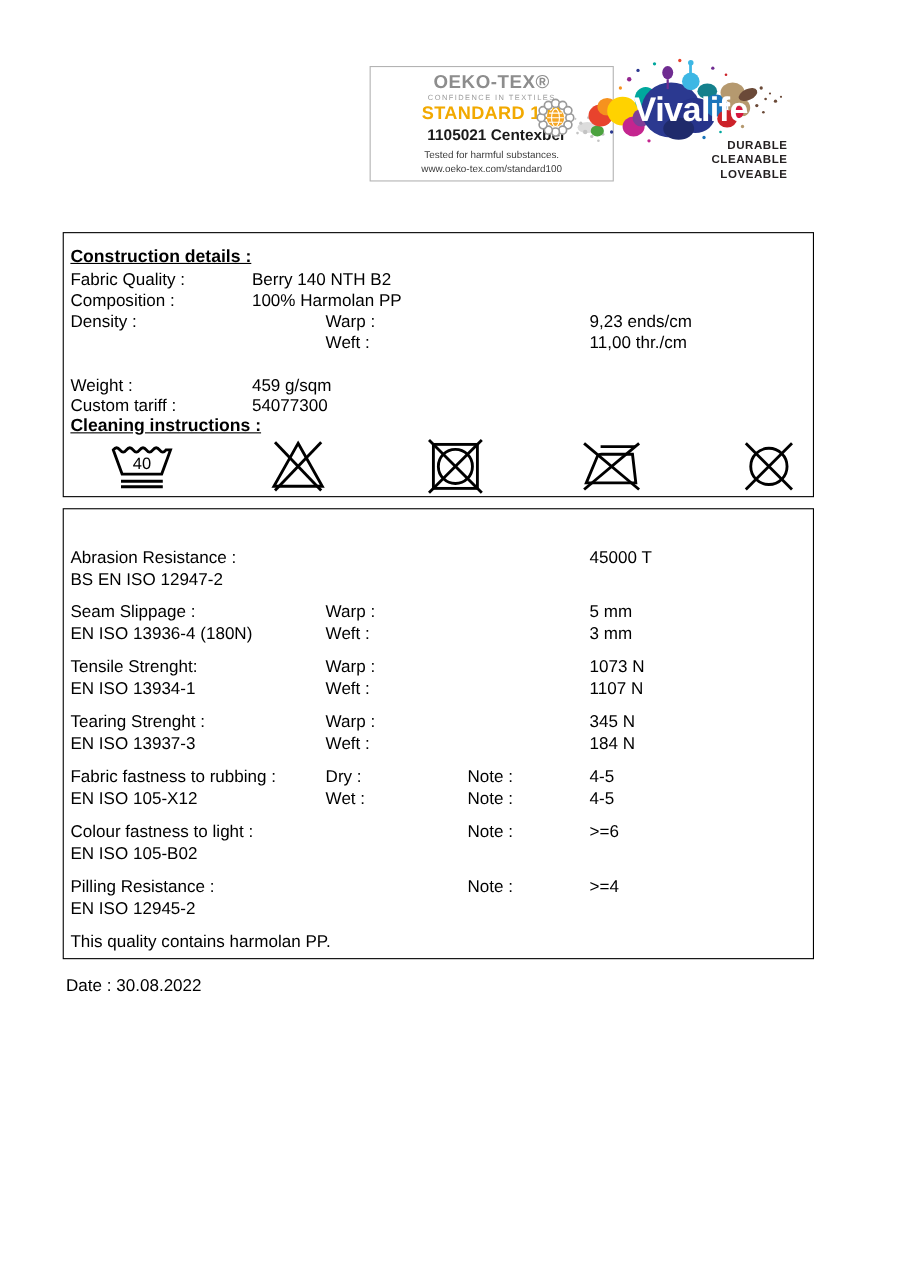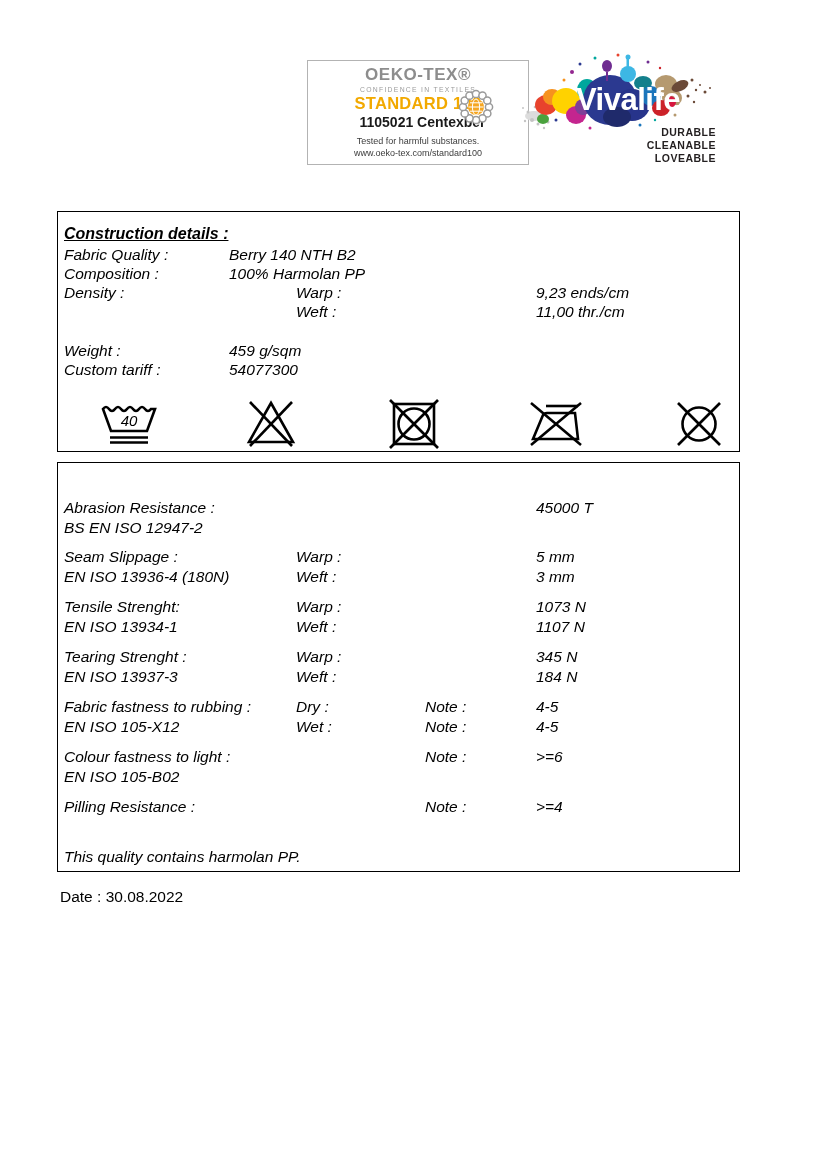--- a/index.html
+++ b/index.html
@@ -1,34 +1,34 @@
 <!DOCTYPE html>
 <html><head>
 <meta charset="utf-8">
 <style>
   html,body{margin:0;padding:0;background:#fff;}
   .page{position:relative;width:826px;height:1169px;background:#fff;overflow:hidden;
         font-family:"Liberation Sans", sans-serif;color:#000;}
 
   
-  .oeko-box{position:absolute;left:307px;top:60px;width:222px;height:105px;
+  .oeko-box{position:absolute;left:336px;top:60px;width:222px;height:105px;
             border:1px solid #b3b3b3;box-sizing:border-box;text-align:center;background:#fff;}
   .oeko-brand{margin-top:4px;font-size:17px;font-weight:bold;letter-spacing:.5px;color:#8d8d8d;}
   .oeko-tagline{font-size:6.8px;letter-spacing:1.3px;color:#9b9b9b;margin-top:1px;}
   .oeko-standard{font-size:16.5px;font-weight:bold;color:#f2a900;margin-top:1px;letter-spacing:.3px;}
   .oeko-cert{font-size:14px;font-weight:bold;color:#1a1a1a;text-align:right;padding-right:44px;margin-top:1px;}
   .oeko-tested{font-size:9px;color:#3c3c3c;margin-top:6px;}
   .oeko-url{font-size:9px;color:#3c3c3c;margin-top:2px;}
   .oeko-flower{position:absolute;left:149px;top:23px;}
 
   
   .viva{position:absolute;left:520px;top:50px;}
 
   
-  .box{position:absolute;left:57px;width:683px;border:1.5px solid #000;box-sizing:border-box;background:#fff;font-style:italic;}
+  .box{position:absolute;left:57px;width:683px;border:1.5px solid #000;box-sizing:border-box;background:#fff;}
   .construction-box{top:211px;height:241px;}
   .test-box{top:462px;height:410px;}
 
   .line{position:absolute;left:0;width:100%;height:19.5px;font-size:15.5px;line-height:19.5px;white-space:nowrap;}
   .line > span{position:absolute;top:0;}
   .c-label{left:6px;}
   .c-val{left:171px;}
   .c-sub{left:238px;}
   .c-note{left:367px;}
   .c-value{left:478px;}
@@ -170,20 +170,23 @@
       <span class="c-value">11,00 thr./cm</span>
     </div>
     <div class="line" style="top:129px">
       <span class="c-label">Weight :</span>
       <span class="c-val">459 g/sqm</span>
     </div>
     <div class="line" style="top:148px">
       <span class="c-label">Custom tariff :</span>
       <span class="c-val">54077300</span>
     </div>
+    <div class="line" style="top:166px">
+      <span class="c-label title">Cleaning instructions :</span>
+    </div>
 
     <div class="care-row">
       <span class="care" style="left:37px">
         <svg width="68" height="52" viewBox="0 0 68 52">
           <g fill="none" stroke="#000" stroke-width="2.6">
             <path d="M8 11 Q11 7 14 11 T20 11 T26 11 T32 11 T38 11 T44 11 T50 11 T56 11 L60 11 L52 33 L16 33 Z"></path>
             <line x1="15" y1="39.5" x2="53" y2="39.5"></line>
             <line x1="15" y1="44.5" x2="53" y2="44.5"></line>
           </g>
           <text x="34" y="28" text-anchor="middle" font-family="Liberation Sans, sans-serif" font-size="15" fill="#000">40</text>
@@ -293,20 +296,23 @@
     </div>
     <div class="line" style="top:303.5px">
       <span class="c-label">EN ISO 105-B02</span>
     </div>
 
     <div class="line" style="top:334px">
       <span class="c-label">Pilling Resistance :</span>
       <span class="c-note">Note :</span>
       <span class="c-value">&gt;=4</span>
     </div>
+    <div class="line" style="top:353.5px">
+      <span class="c-label">EN ISO 12945-2</span>
+    </div>
 
     <div class="line" style="top:384px">
       <span class="c-label">This quality contains harmolan PP.</span>
     </div>
   </div>
 
   <div class="date-line">Date : 30.08.2022</div>
 
 </div>
 

